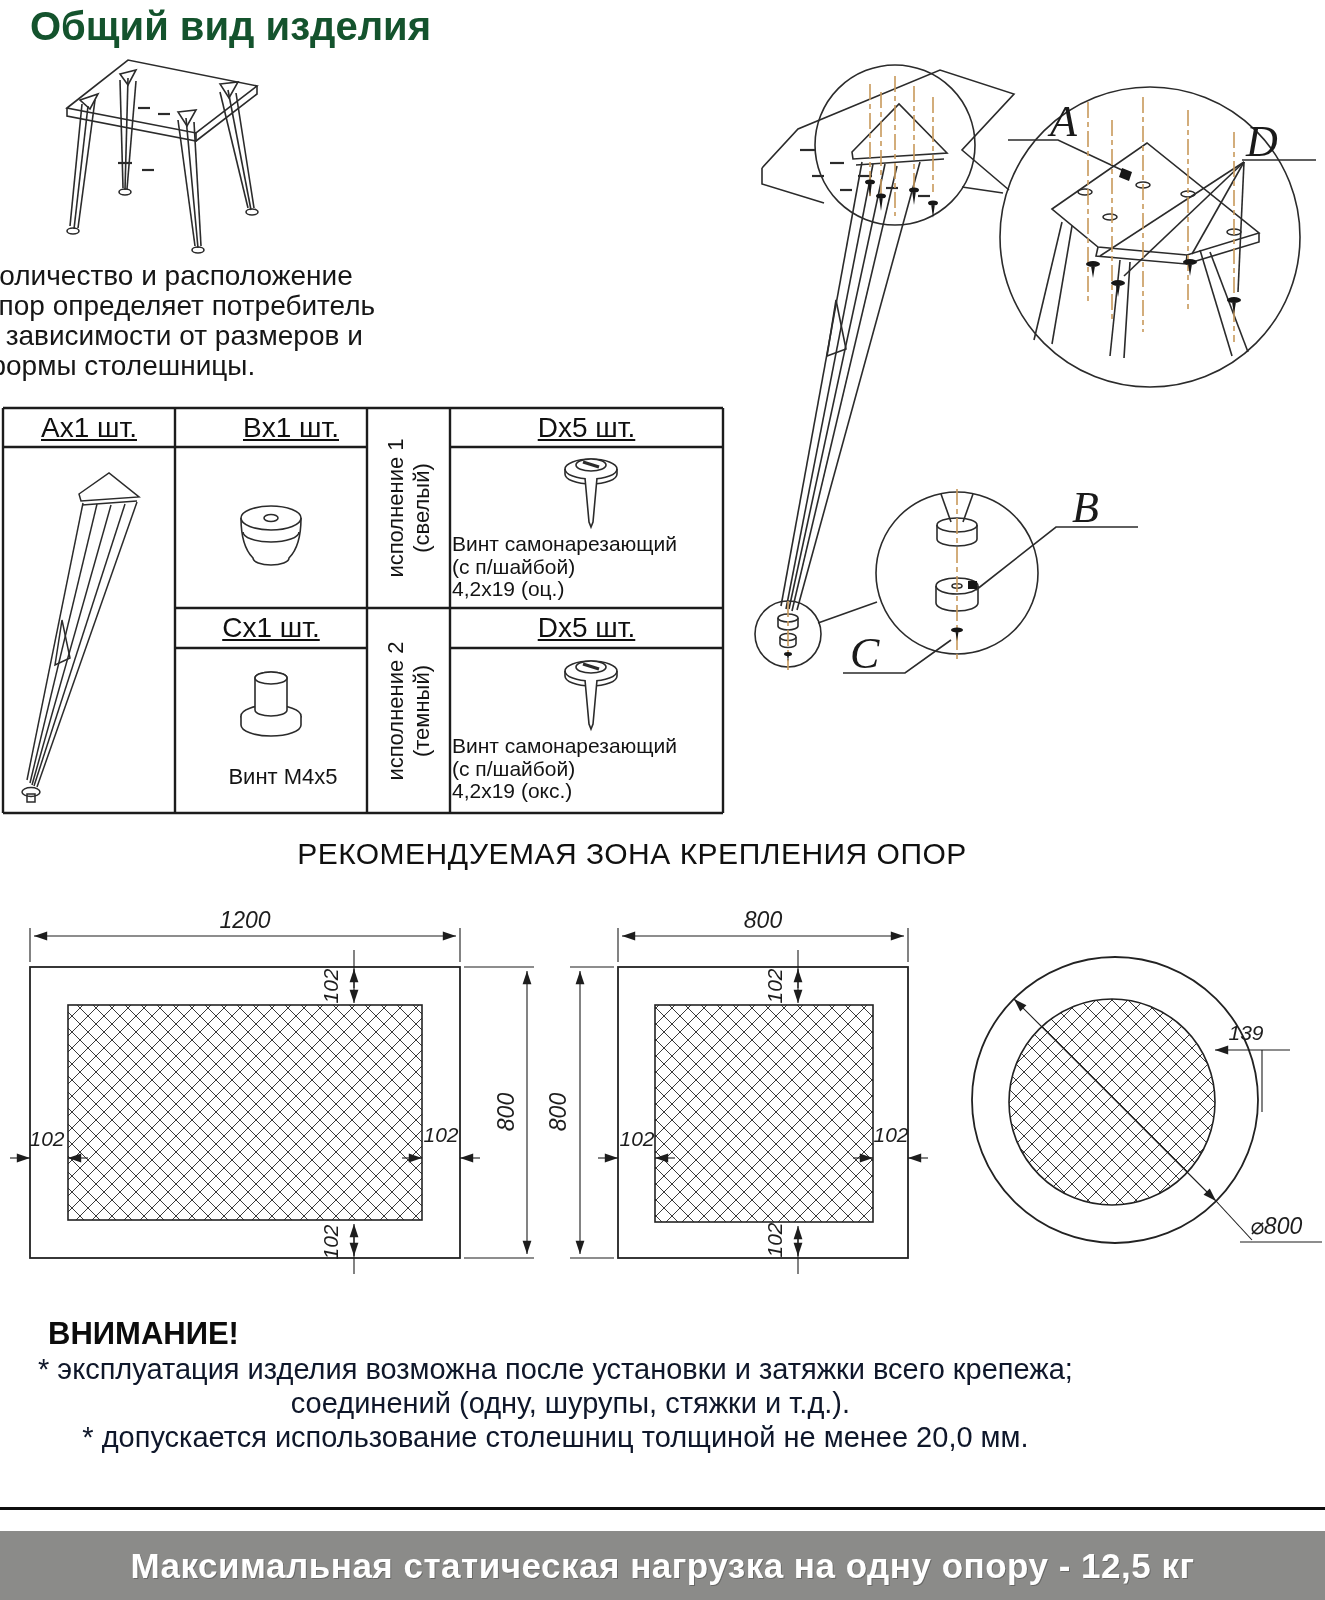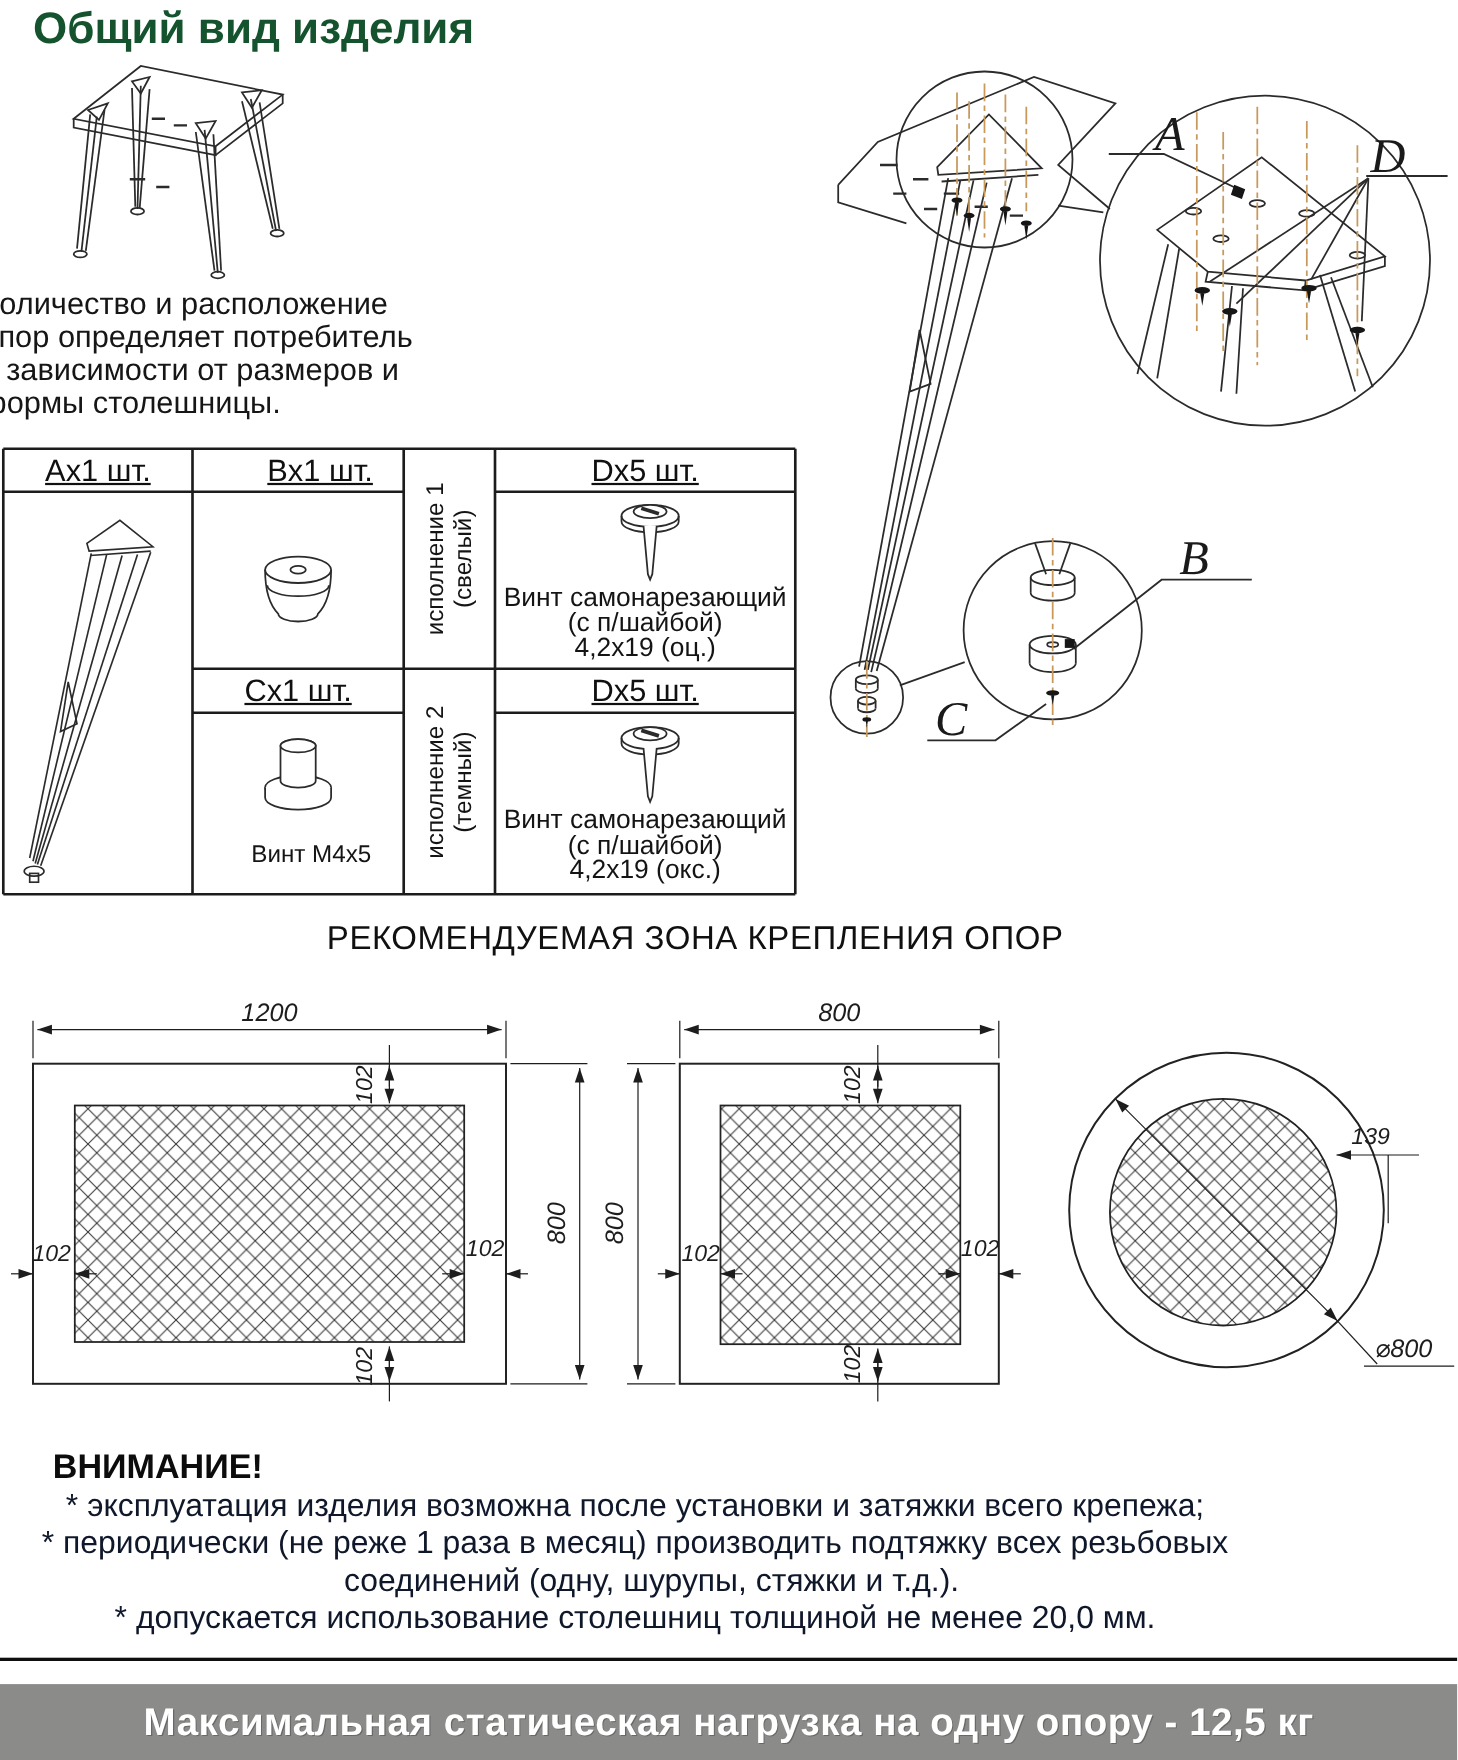--- a/index.html
+++ b/index.html
@@ -6,21 +6,21 @@
   #page{position:relative;width:1325px;height:1600px;background:#ffffff;overflow:hidden;
         font-family:"Liberation Sans","DejaVu Sans",sans-serif;color:#111;}
   .abs{position:absolute;}
   .doc-title{font-size:40px;font-weight:700;color:#14532d;}
   .intro{font-size:28px;line-height:30px;color:#161616;white-space:nowrap;}
   .th{font-size:28px;text-align:center;color:#101010;text-decoration:underline;}
   .rot-wrap{display:flex;align-items:center;justify-content:center;}
   .rot-inner{transform:rotate(-90deg);transform-origin:center;font-size:22px;line-height:26px;
              text-align:center;color:#141414;white-space:nowrap;}
   .cap{font-size:22px;text-align:center;color:#141414;}
-  .dcap{font-size:24px;line-height:22.5px;text-align:center;color:#141414;}
+  .dcap{font-size:21px;line-height:22.5px;text-align:left;color:#141414;}
   .zone-title{font-size:30px;text-align:center;color:#101010;letter-spacing:0.5px;}
   .warn-title{font-size:31px;font-weight:700;color:#0c0c0c;}
   .warn-line{font-size:29px;line-height:34px;color:#0f172a;white-space:nowrap;text-align:center;}
   .warn-indent{padding-left:30px;}
   .divider{background:#0f0f0f;}
   .banner{display:flex;align-items:center;justify-content:center;}
   .banner-text{font-size:35px;font-weight:700;letter-spacing:0.5px;
                text-shadow:1px 1px 0 rgba(0,0,0,0.25);}
   svg text{font-family:"Liberation Sans","DejaVu Sans",sans-serif;}
   .dim{font-size:23px;font-style:italic;fill:#1d1d1d;}
@@ -371,21 +371,20 @@
         <path d="M1262,1050 V1112"></path>
       </g>
       <text class="dim-s" x="1246" y="1040" text-anchor="middle">139</text>
       <text class="dim" x="1250" y="1234" text-anchor="start">⌀800</text>
     </g>
   </svg>
 
   <div class="abs warn-title" style="left:48px;top:1316px;">ВНИМАНИЕ!</div>
   <div class="abs" style="left:38px;top:1352px;">
     <div class="warn-line">* эксплуатация изделия возможна после установки и затяжки всего крепежа;</div>
-    <div class="warn-line">* периодически (не реже 1 раза в месяц) производить подтяжку всех резьбовых</div>
     <div class="warn-line warn-indent">соединений (одну, шурупы, стяжки и т.д.).</div>
     <div class="warn-line">* допускается использование столешниц толщиной не менее 20,0 мм.</div>
   </div>
 
   <div class="abs divider" style="left:0;top:1507px;width:1325px;height:3px;"></div>
 
   <div class="abs banner" style="left: 0px; top: 1531px; width: 1325px; height: 69px; background: rgb(139, 139, 137);" id="load-banner">
     <div class="banner-text" id="banner-text" style="color: rgb(255, 255, 255);">Максимальная статическая нагрузка на одну опору - 12,5 кг</div>
   </div>
 

